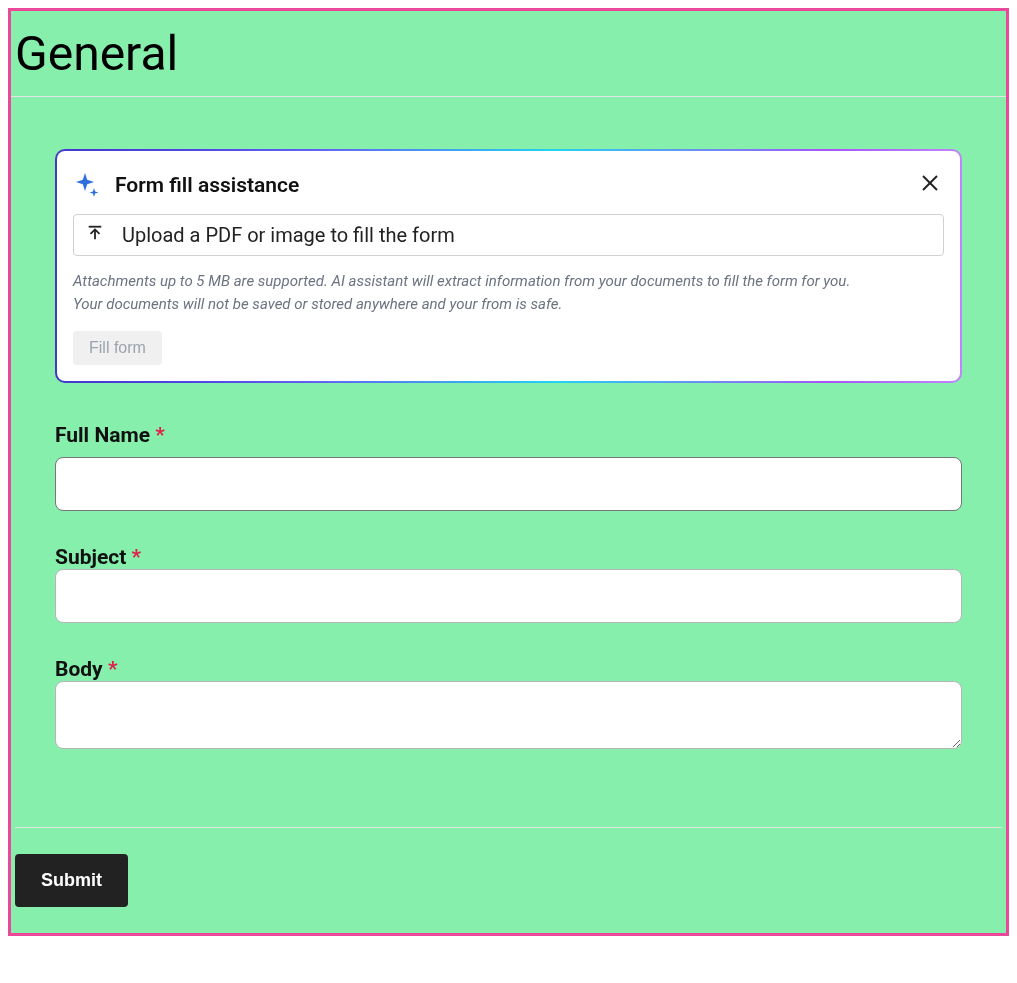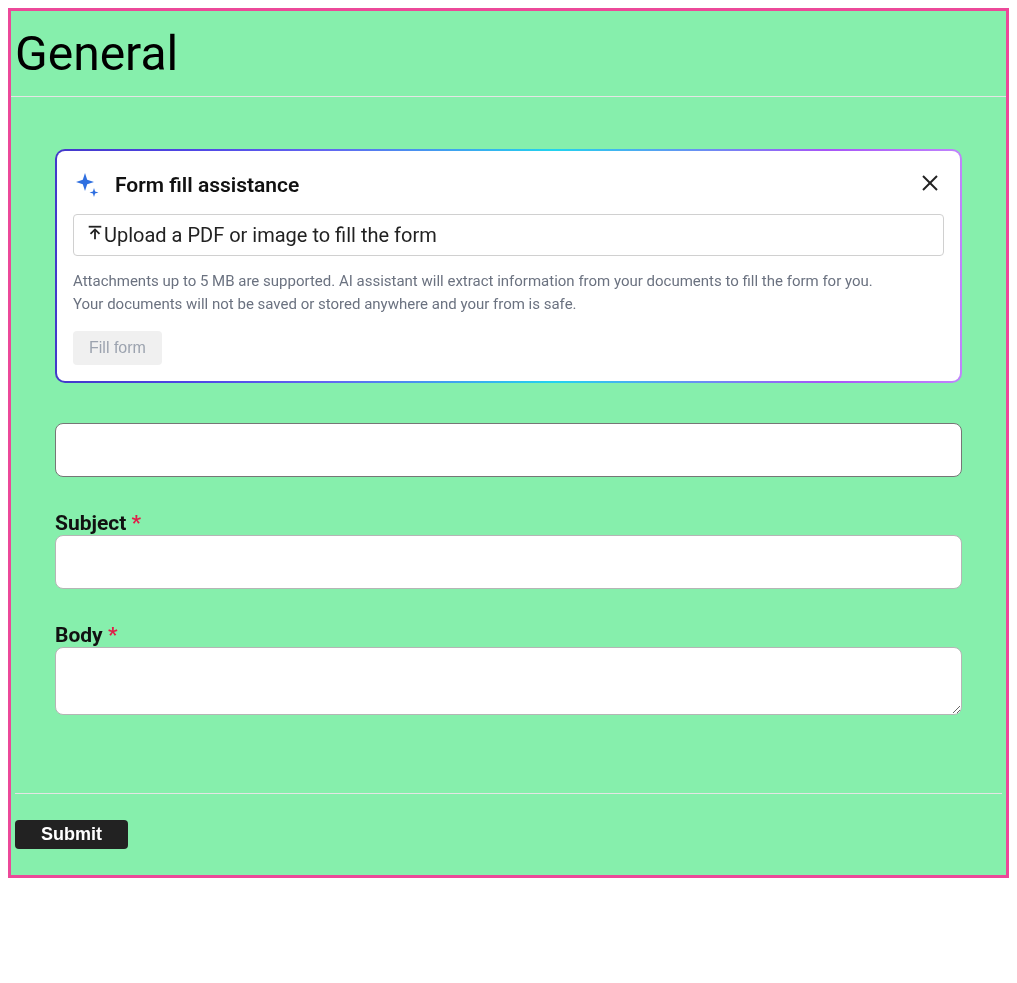--- a/index.html
+++ b/index.html
@@ -73,21 +73,21 @@
 }
 .close-btn svg {
   width: 20px;
   height: 20px;
   stroke: #222;
   stroke-width: 2;
 }
 .upload-box {
   display: flex;
   align-items: flex-start;
-  gap: 0;
+  gap: 18px;
   border: 1px solid #d0d0d0;
   border-radius: 4px;
   padding: 8px 12px;
   font-size: 20px;
   color: #222;
   cursor: pointer;
   background: #fff;
   margin-bottom: 14px;
 }
 .upload-box svg {
@@ -95,20 +95,21 @@
   height: 18px;
   stroke: #222;
   stroke-width: 2;
   flex-shrink: 0;
 }
 .assistance-help {
   font-size: 15px;
   color: #6b7280;
   line-height: 1.55;
   margin-bottom: 14px;
+  font-style: italic;
 }
 .fill-form-btn {
   background: #f0f0f0;
   border: none;
   border-radius: 4px;
   padding: 8px 16px;
   font-size: 16px;
   color: #9ca3af;
   cursor: not-allowed;
   text-align: right;
@@ -168,21 +169,21 @@
 .footer-area {
   border-top: 1px solid #e5e5e5;
   padding: 26px 0 26px 0;
   margin: 0 4px;
 }
 .submit-btn {
   background: #222;
   color: #fff;
   border: none;
   border-radius: 4px;
-  padding: 4px 26px;
+  padding: 16px 26px;
   font-size: 18px;
   font-weight: 700;
   cursor: pointer;
 }
 </style>
 </head>
 <body>
 
 <div class="page-container">
 
@@ -227,20 +228,24 @@
       <div class="assistance-help">
         <div>Attachments up to 5 MB are supported. AI assistant will extract information from your documents to fill the form for you.</div>
         <div>Your documents will not be saved or stored anywhere and your from is safe.</div>
       </div>
 
       <button class="fill-form-btn" disabled="">Fill form</button>
     </div>
 
     <div class="form-row">
       <div class="form-group">
+        <label class="form-label">
+          <span>Full Name</span>
+          <span class="required-star">*</span>
+        </label>
         <input type="text" class="form-input" value="" style="">
       </div>
     </div>
 
     <div class="form-group-full">
       <label class="form-label">
         <span>Subject</span>
         <span class="required-star">*</span>
       </label>
       <input type="text" class="form-input-thin" value="" style="">

